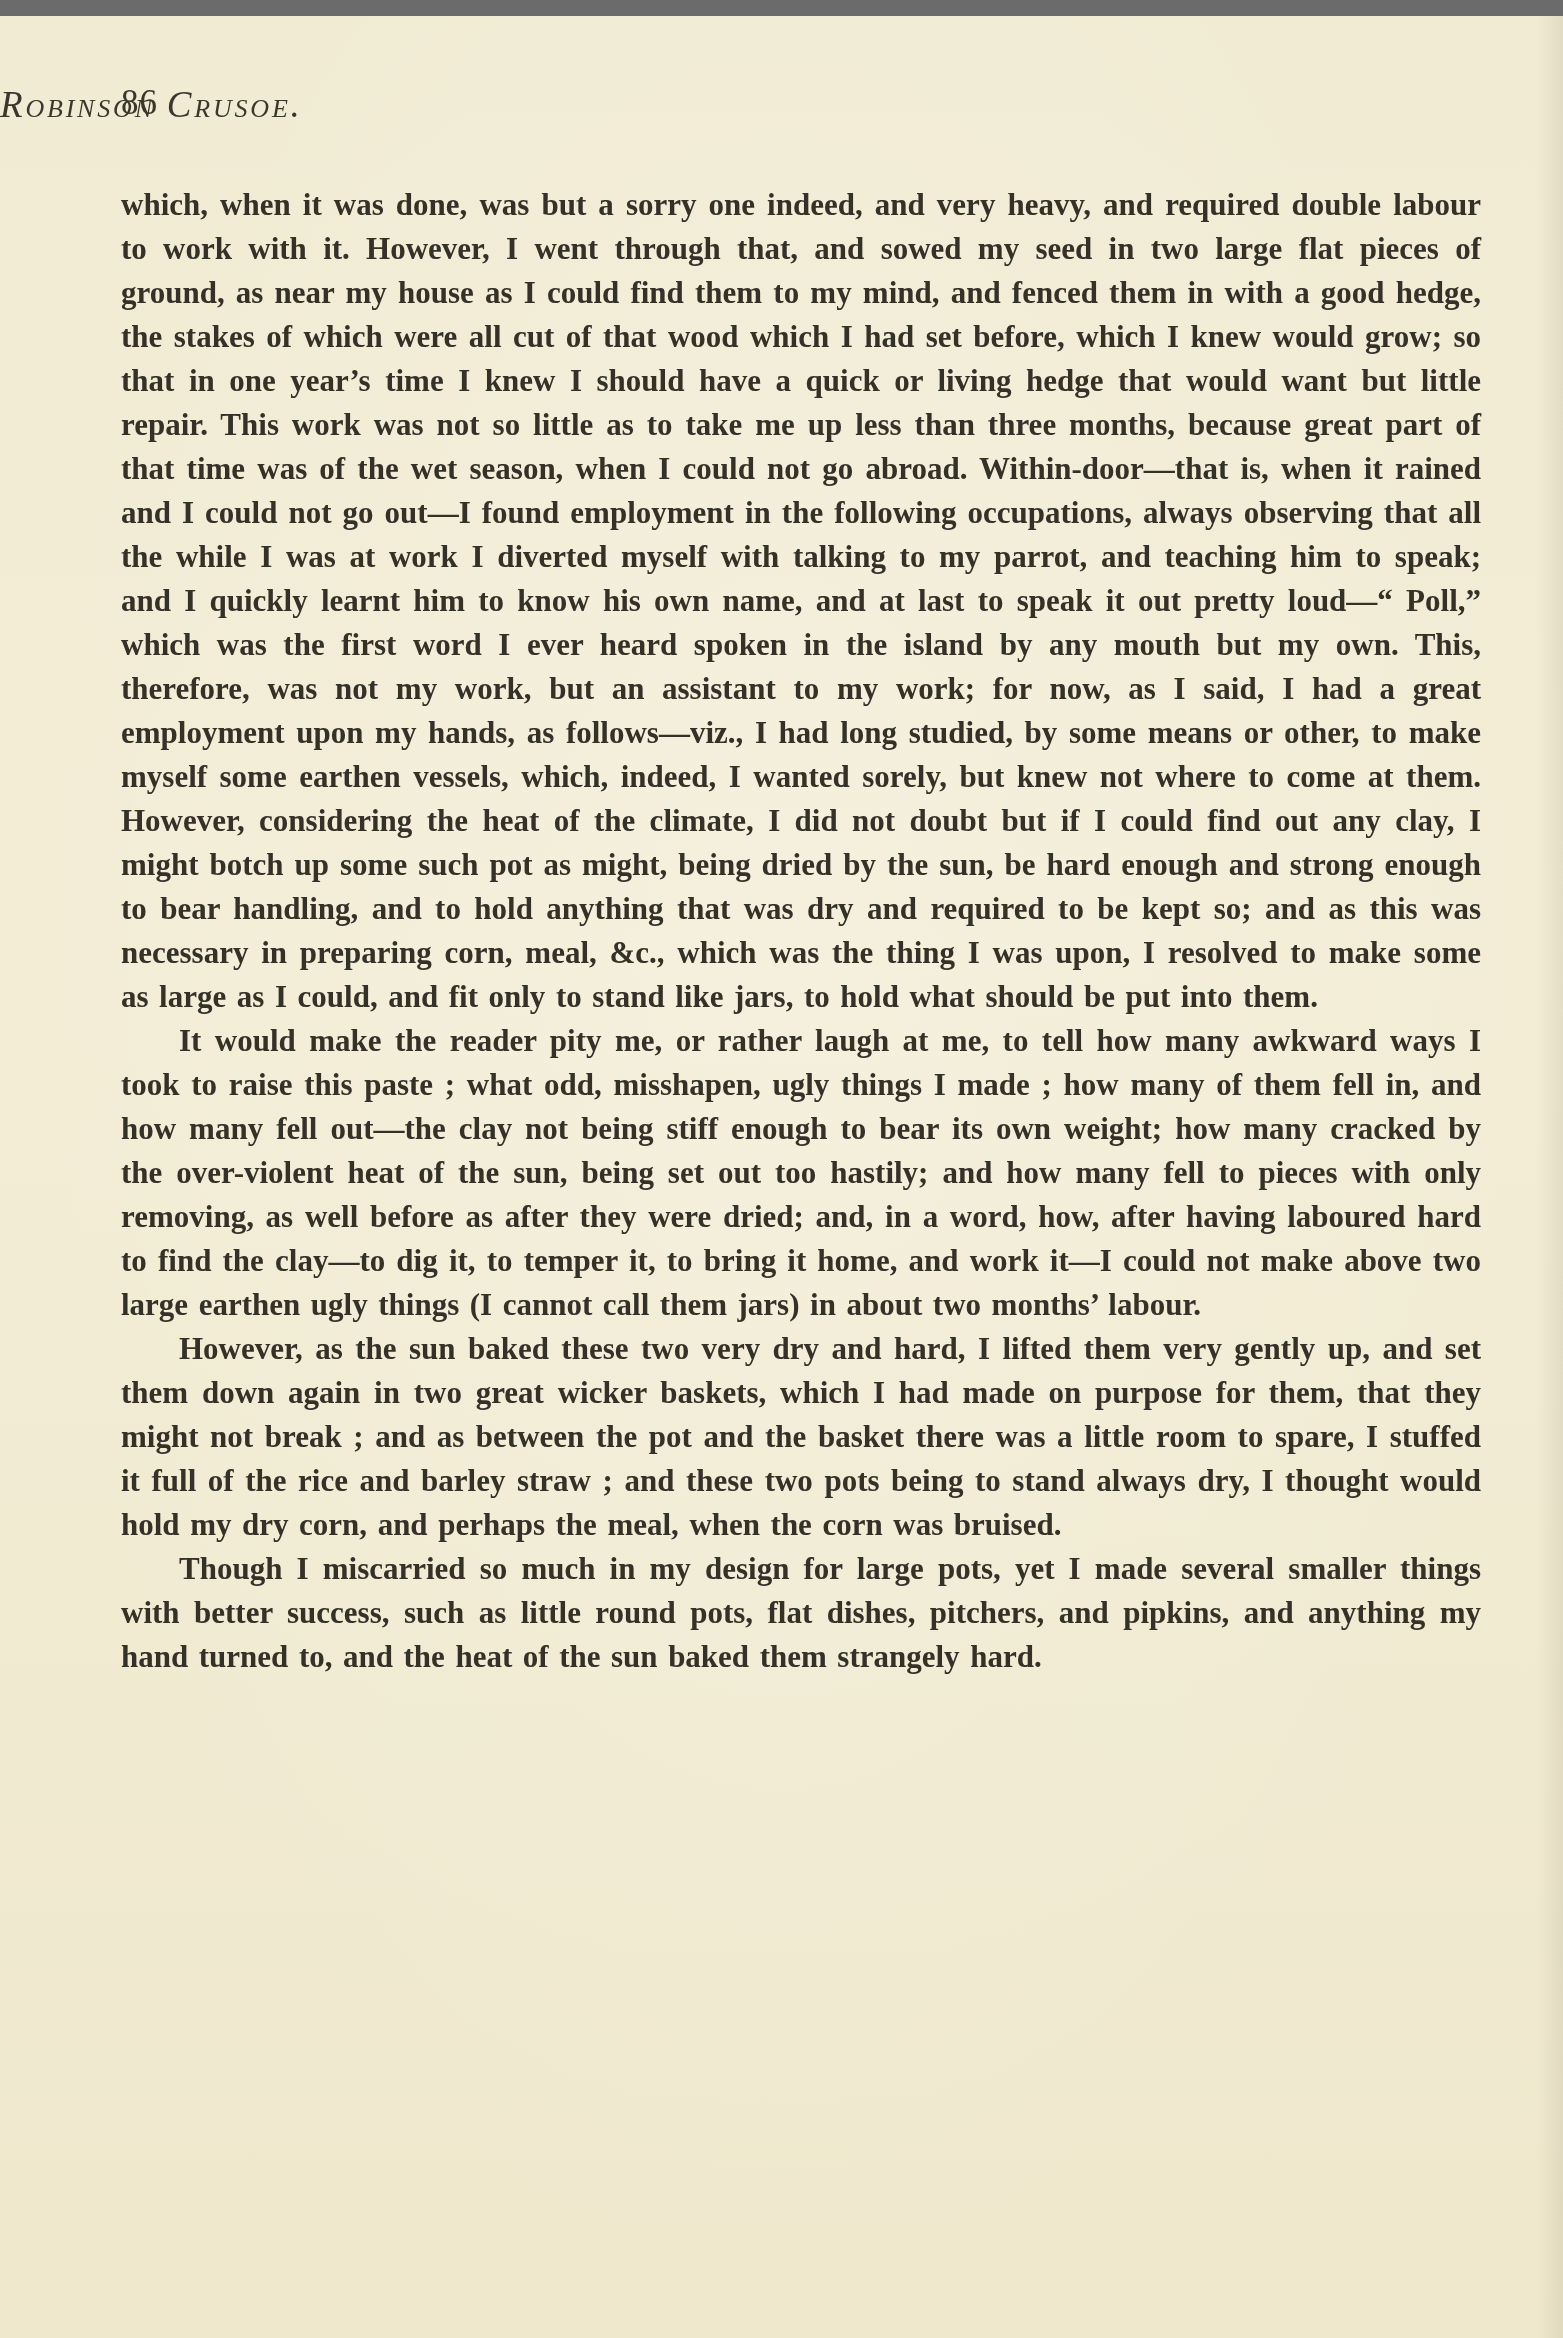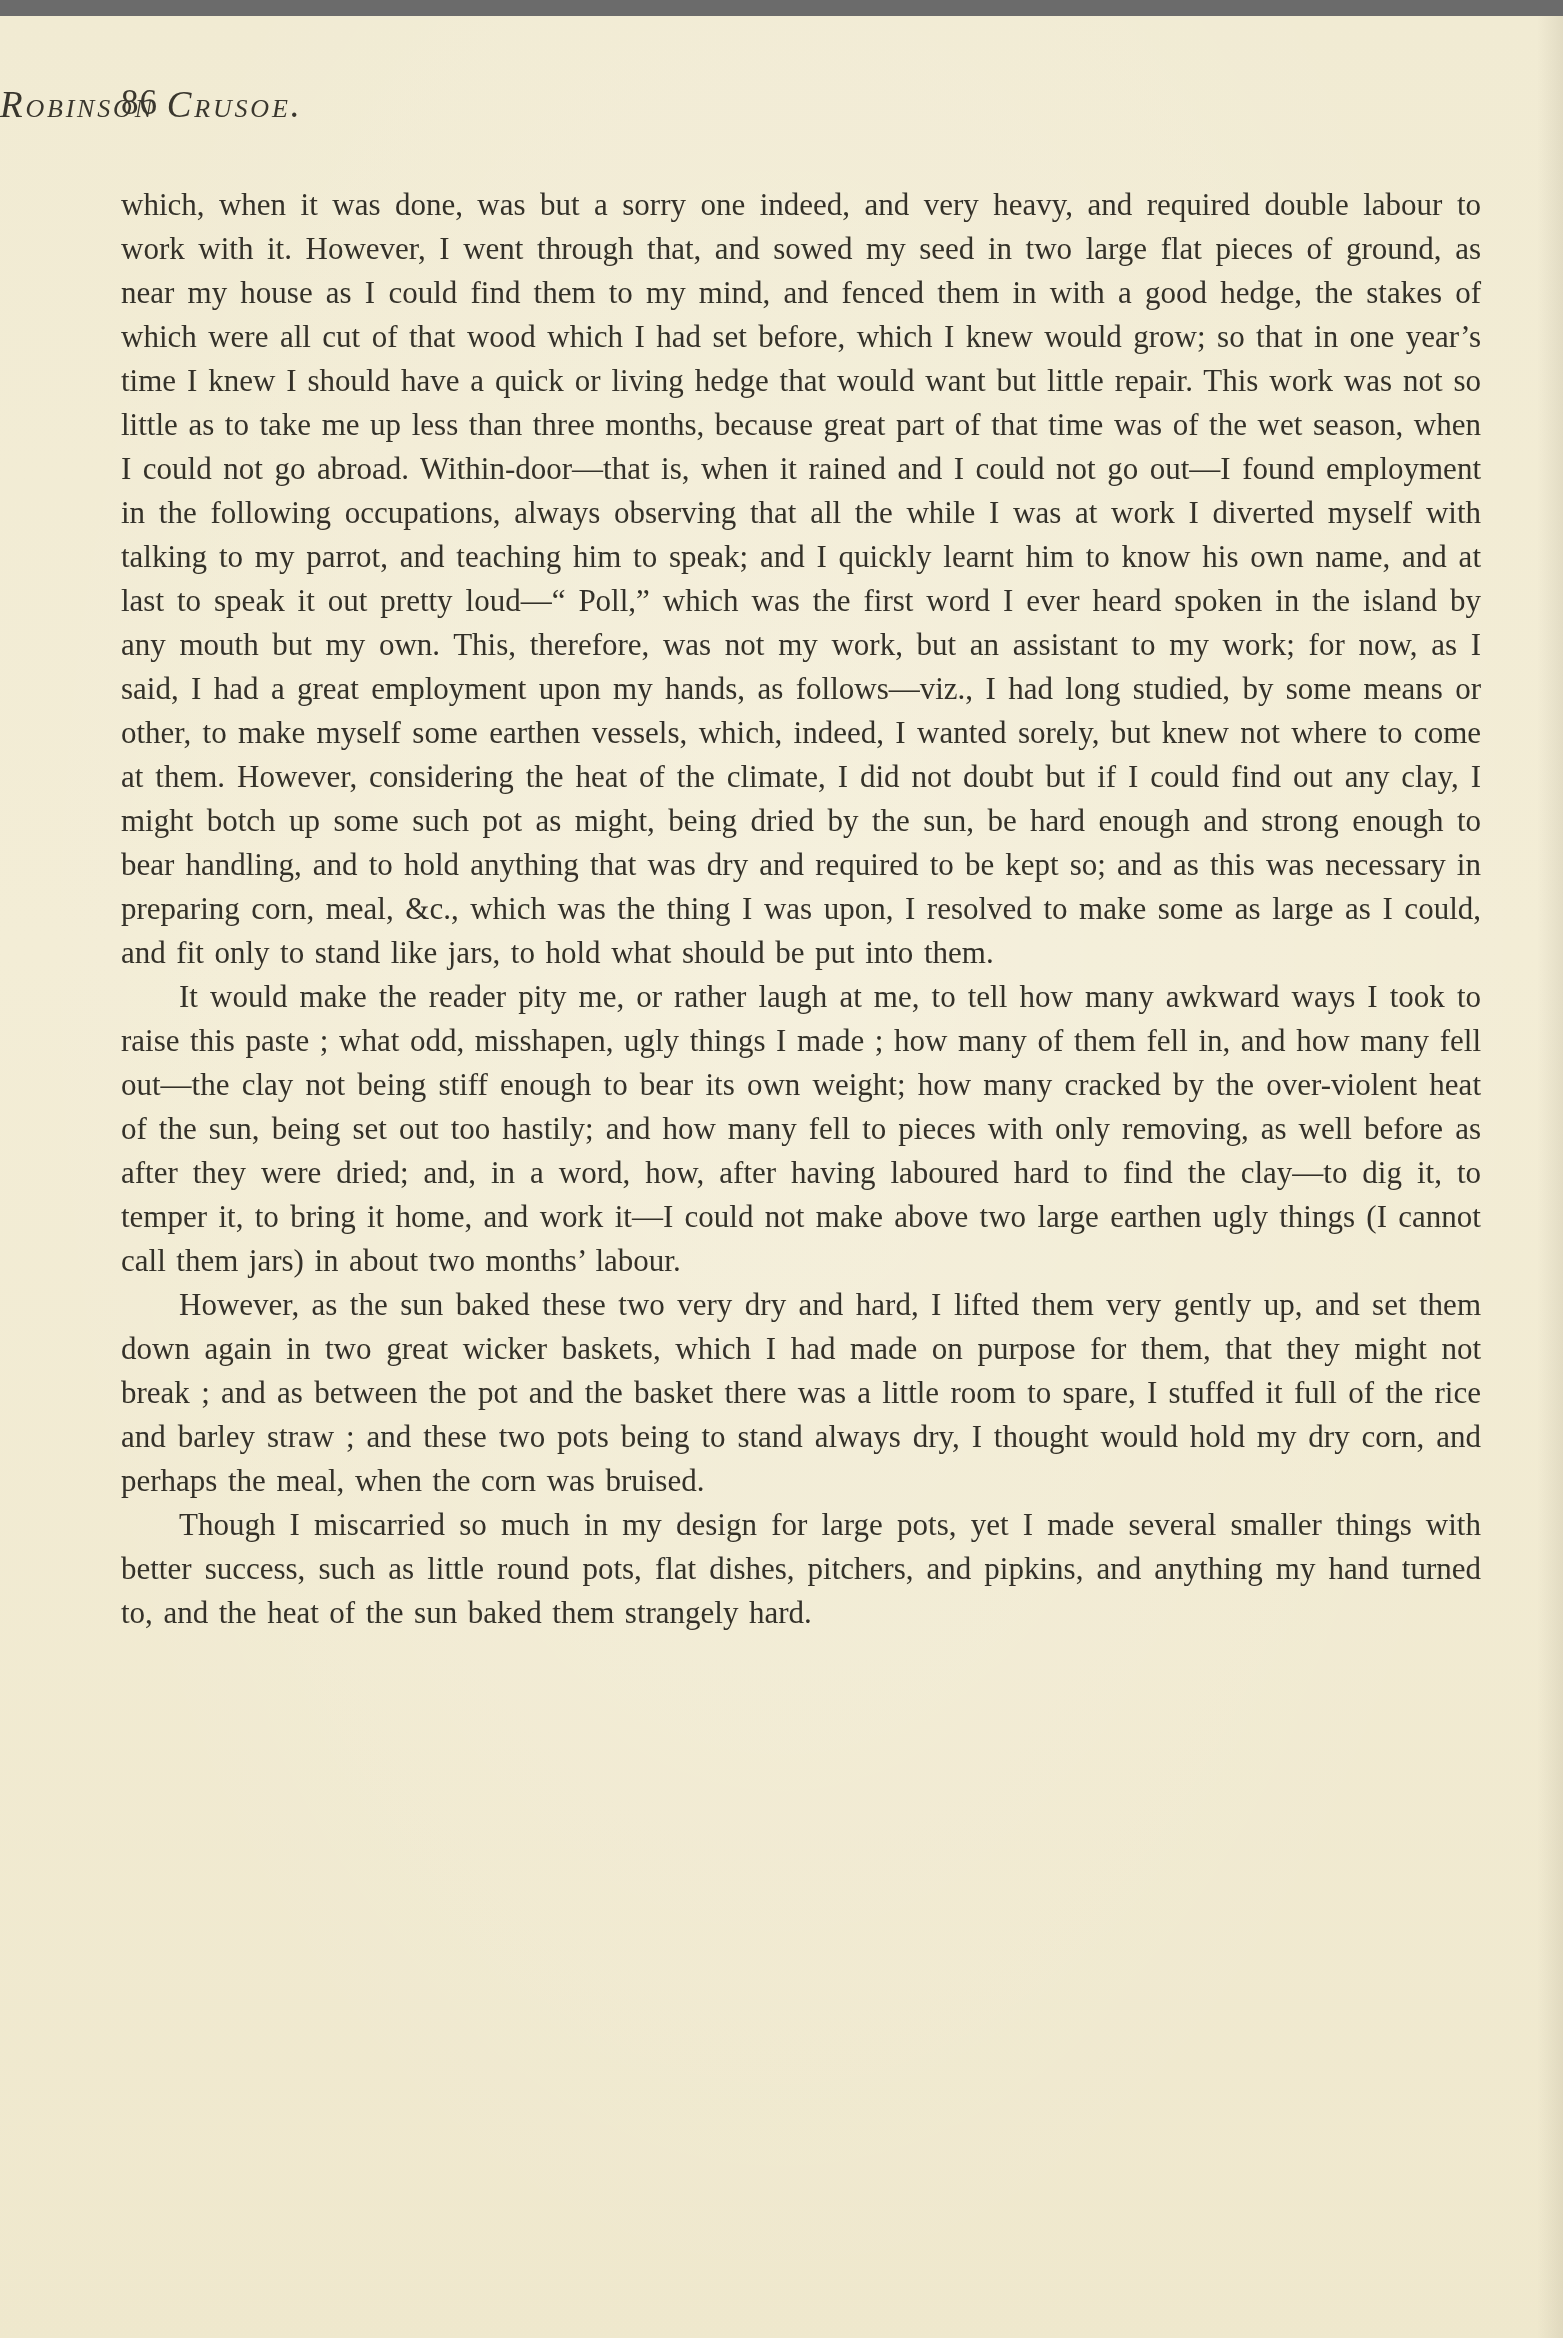--- a/index.html
+++ b/index.html
@@ -56,20 +56,21 @@
   }
   .body-text {
     padding: 35px 82px 0 121px;
     font-size: 31px;
     line-height: 44px;
     text-align: justify;
     word-spacing: 2.8px;
   }
   .body-text p {
     margin: 0;
+    font-weight: bold;
   }
   .body-text p.indent {
     text-indent: 58px;
   }
 </style>
 </head>
 <body>
 
 <div class="page">
 

